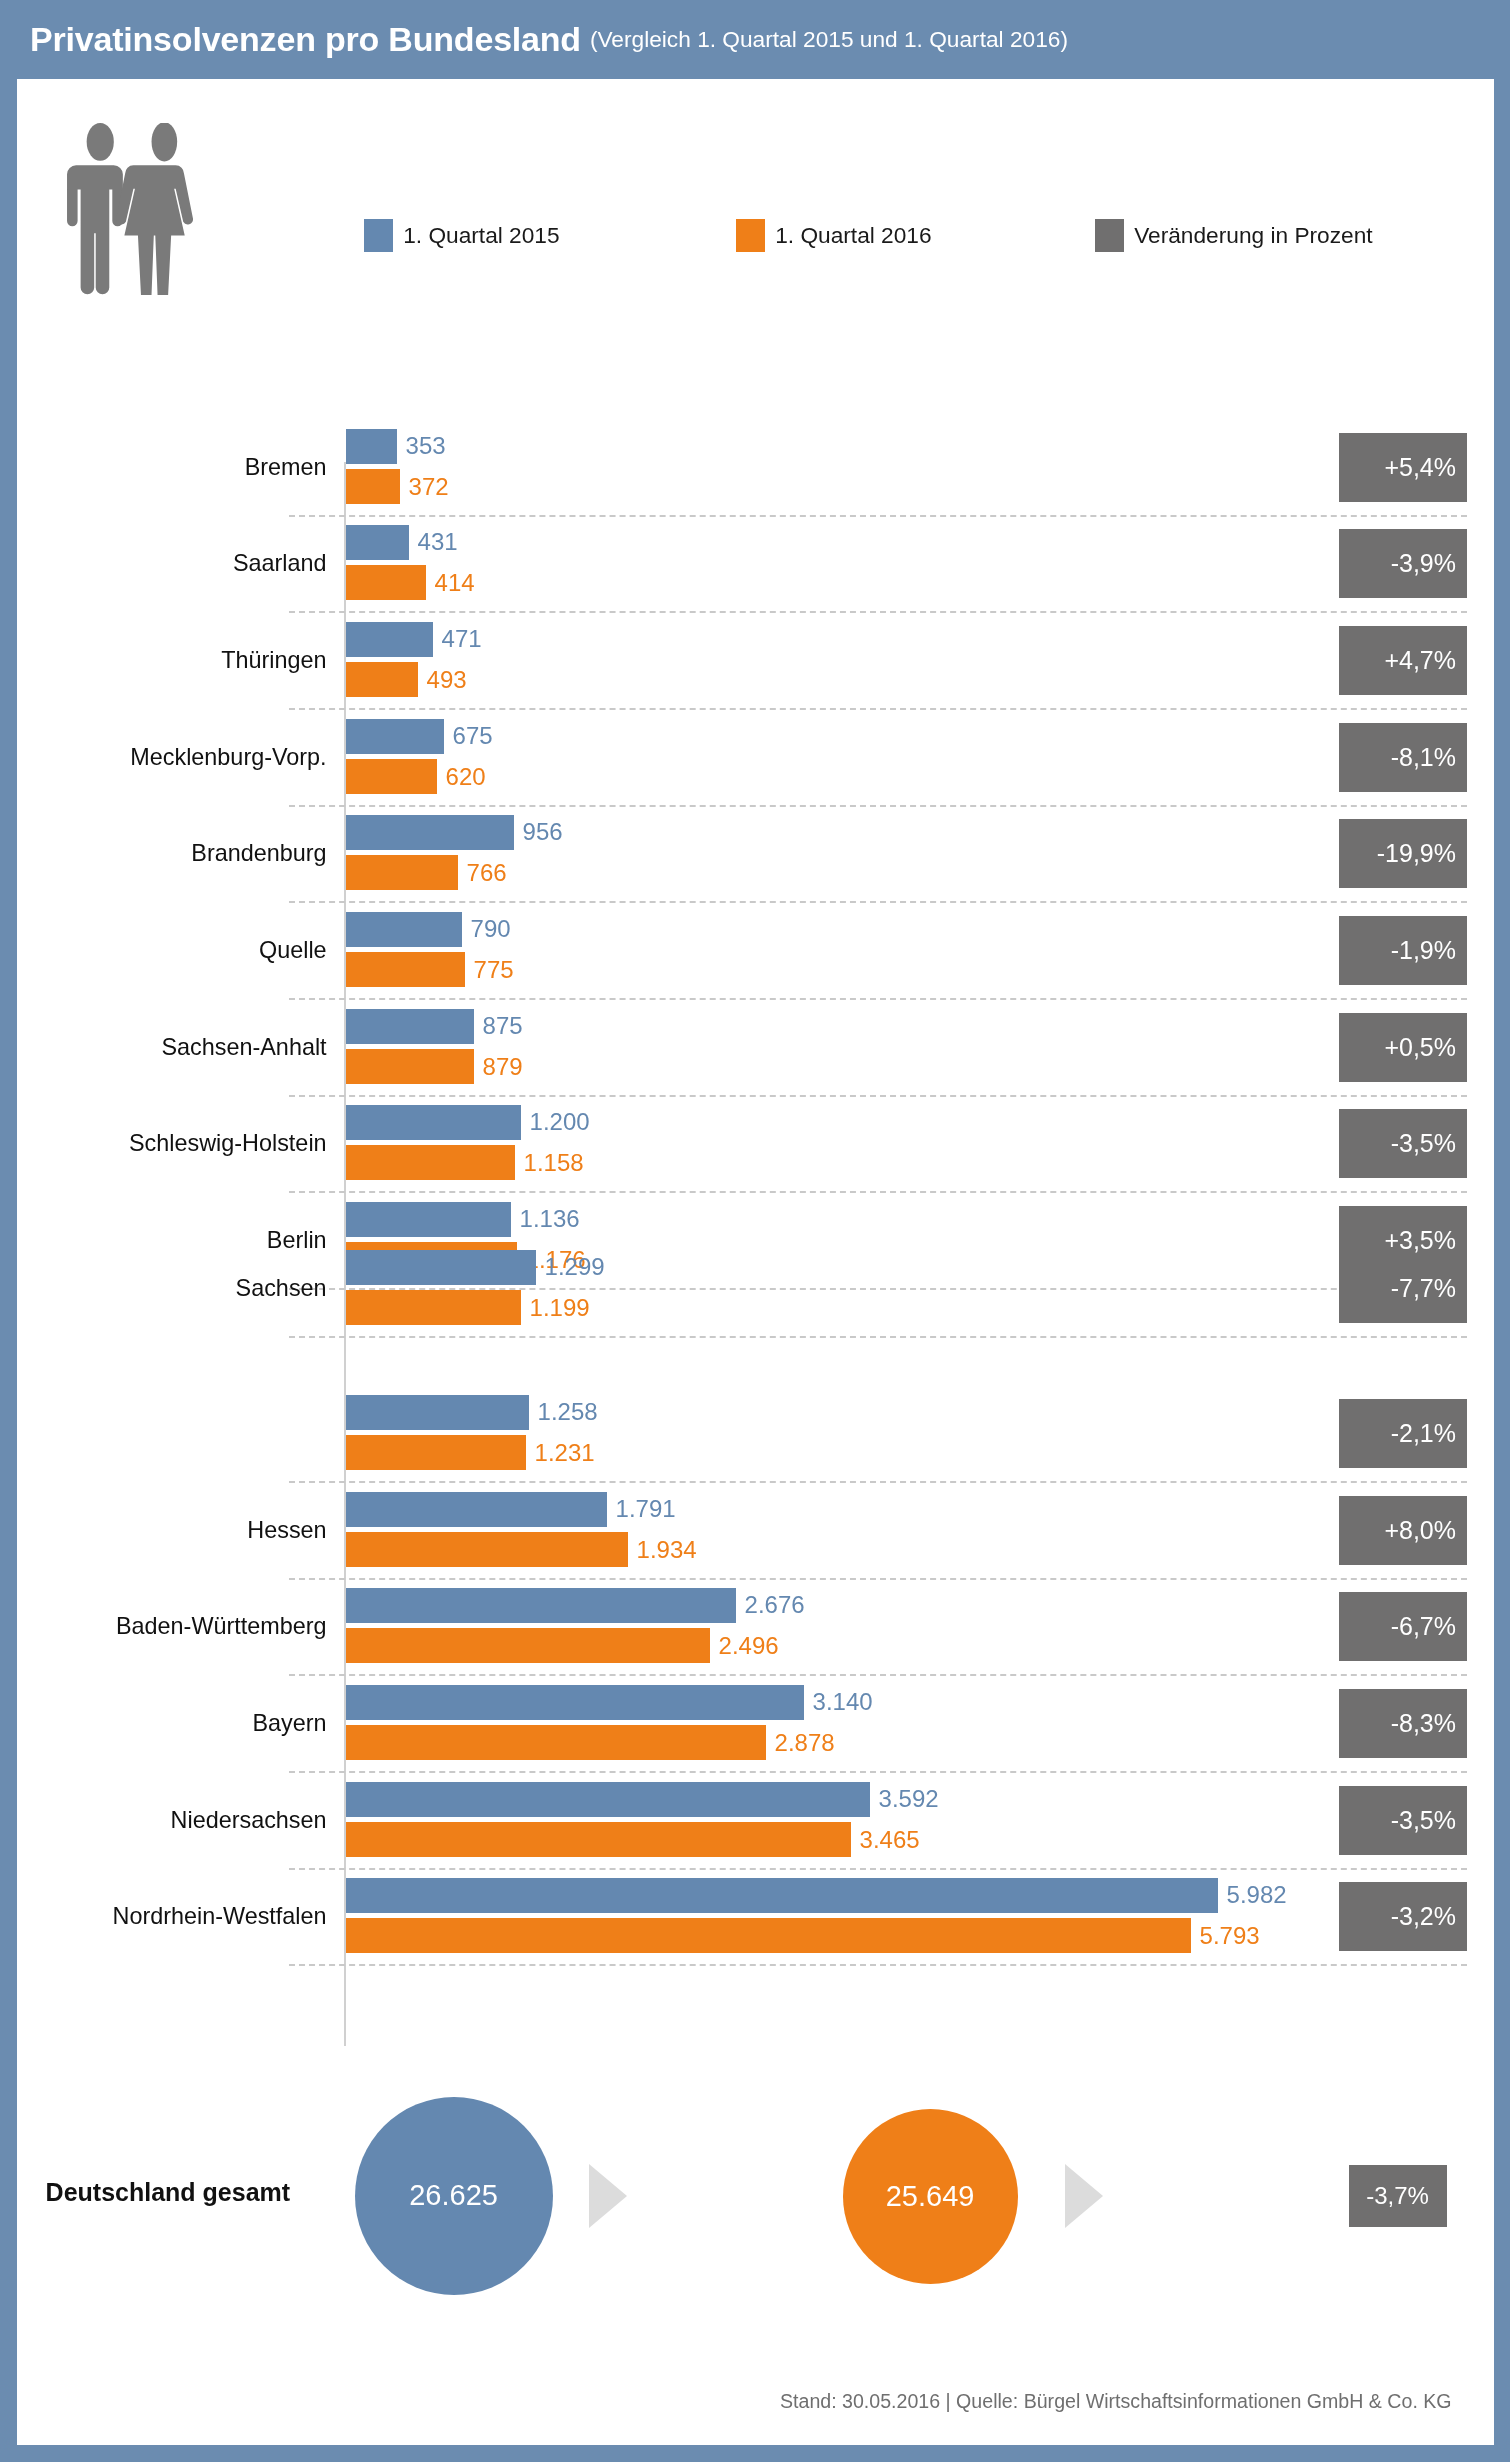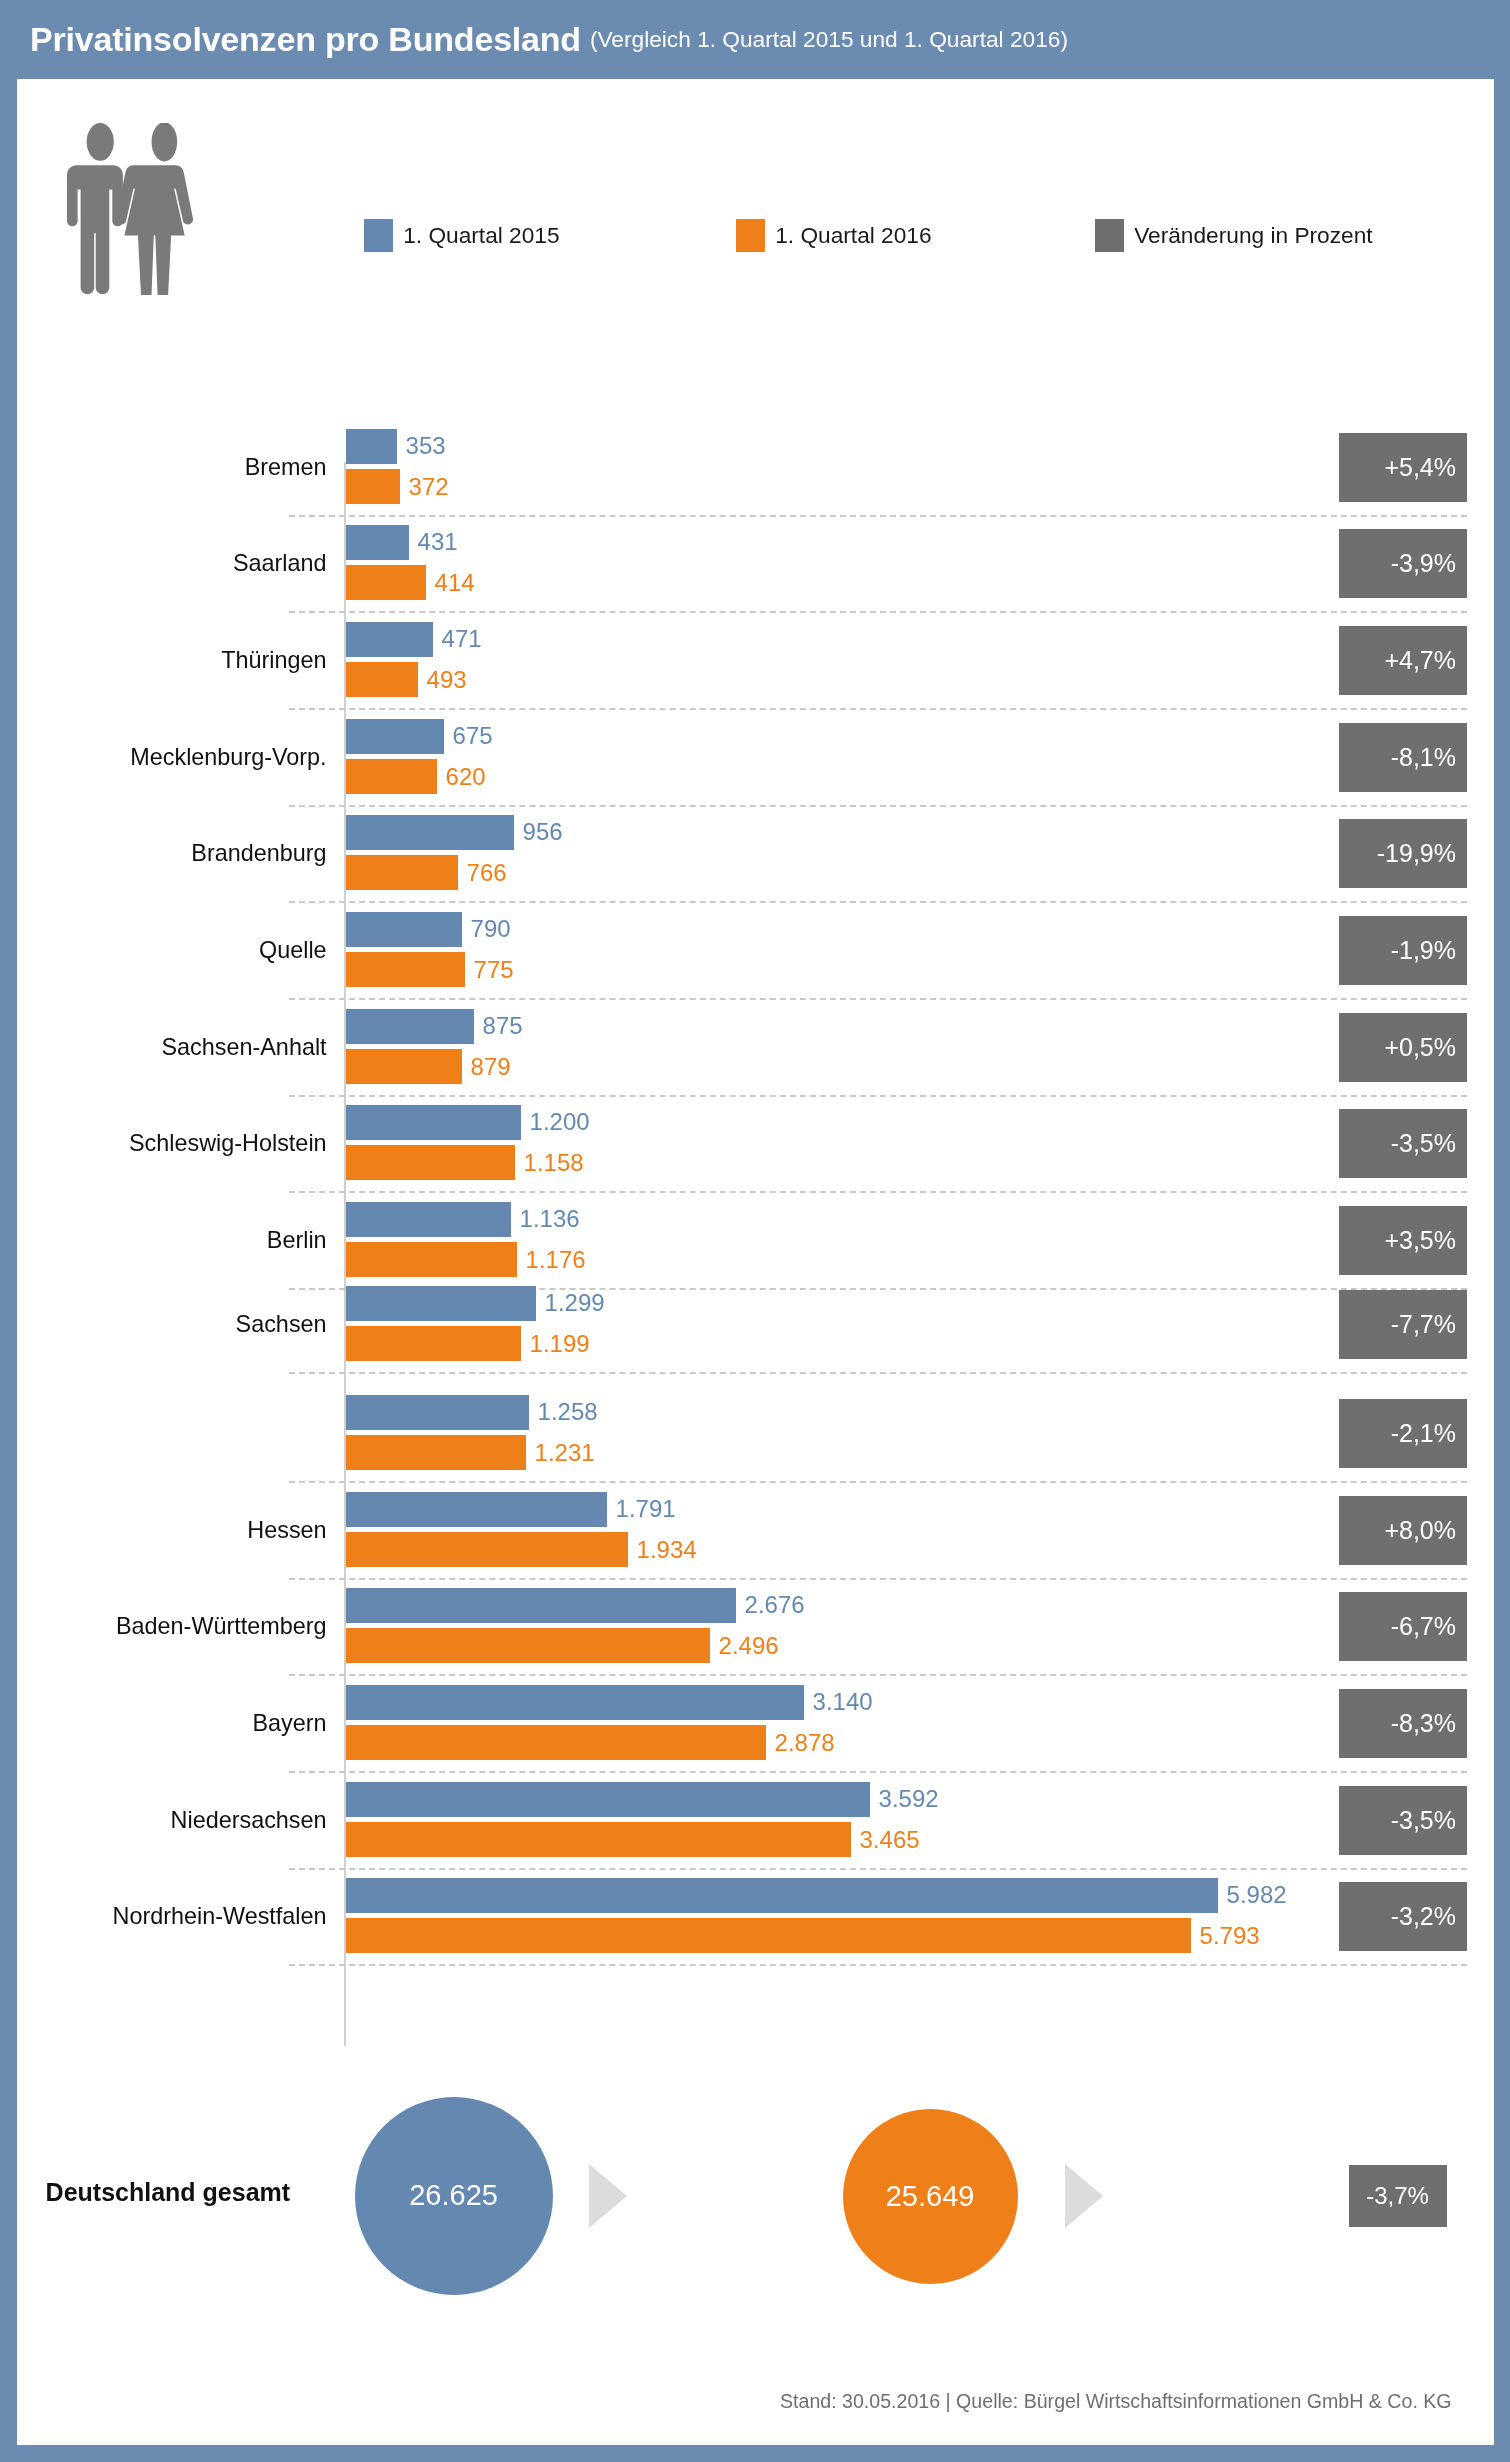--- a/index.html
+++ b/index.html
@@ -263,21 +263,21 @@
           </div>
           <div class="pct-badge">-1,9%</div>
           <div class="row-gridline"></div>
         </div>
         <div class="row" style="top: 671px;">
           <div class="row-label">Sachsen-Anhalt</div>
           <div class="bars">
             <div class="bar bar-2015" style="width: 128px;">
               <span class="bar-value">875</span>
             </div>
-            <div class="bar bar-2016" style="width: 116px;">
+            <div class="bar bar-2016" style="width: 128px;">
               <span class="bar-value">879</span>
             </div>
           </div>
           <div class="pct-badge">+0,5%</div>
           <div class="row-gridline"></div>
         </div>
         <div class="row" style="top: 767px;">
           <div class="row-label">Schleswig-Holstein</div>
           <div class="bars">
             <div class="bar bar-2015" style="width: 175px;">
@@ -296,21 +296,21 @@
             <div class="bar bar-2015" style="width: 165px;">
               <span class="bar-value">1.136</span>
             </div>
             <div class="bar bar-2016" style="width: 171px;">
               <span class="bar-value">1.176</span>
             </div>
           </div>
           <div class="pct-badge">+3,5%</div>
           <div class="row-gridline"></div>
         </div>
-        <div class="row" style="top: 948px;">
+        <div class="row" style="top: 912px;">
           <div class="row-label">Sachsen</div>
           <div class="bars">
             <div class="bar bar-2015" style="width: 190px;">
               <span class="bar-value">1.299</span>
             </div>
             <div class="bar bar-2016" style="width: 175px;">
               <span class="bar-value">1.199</span>
             </div>
           </div>
           <div class="pct-badge">-7,7%</div>

